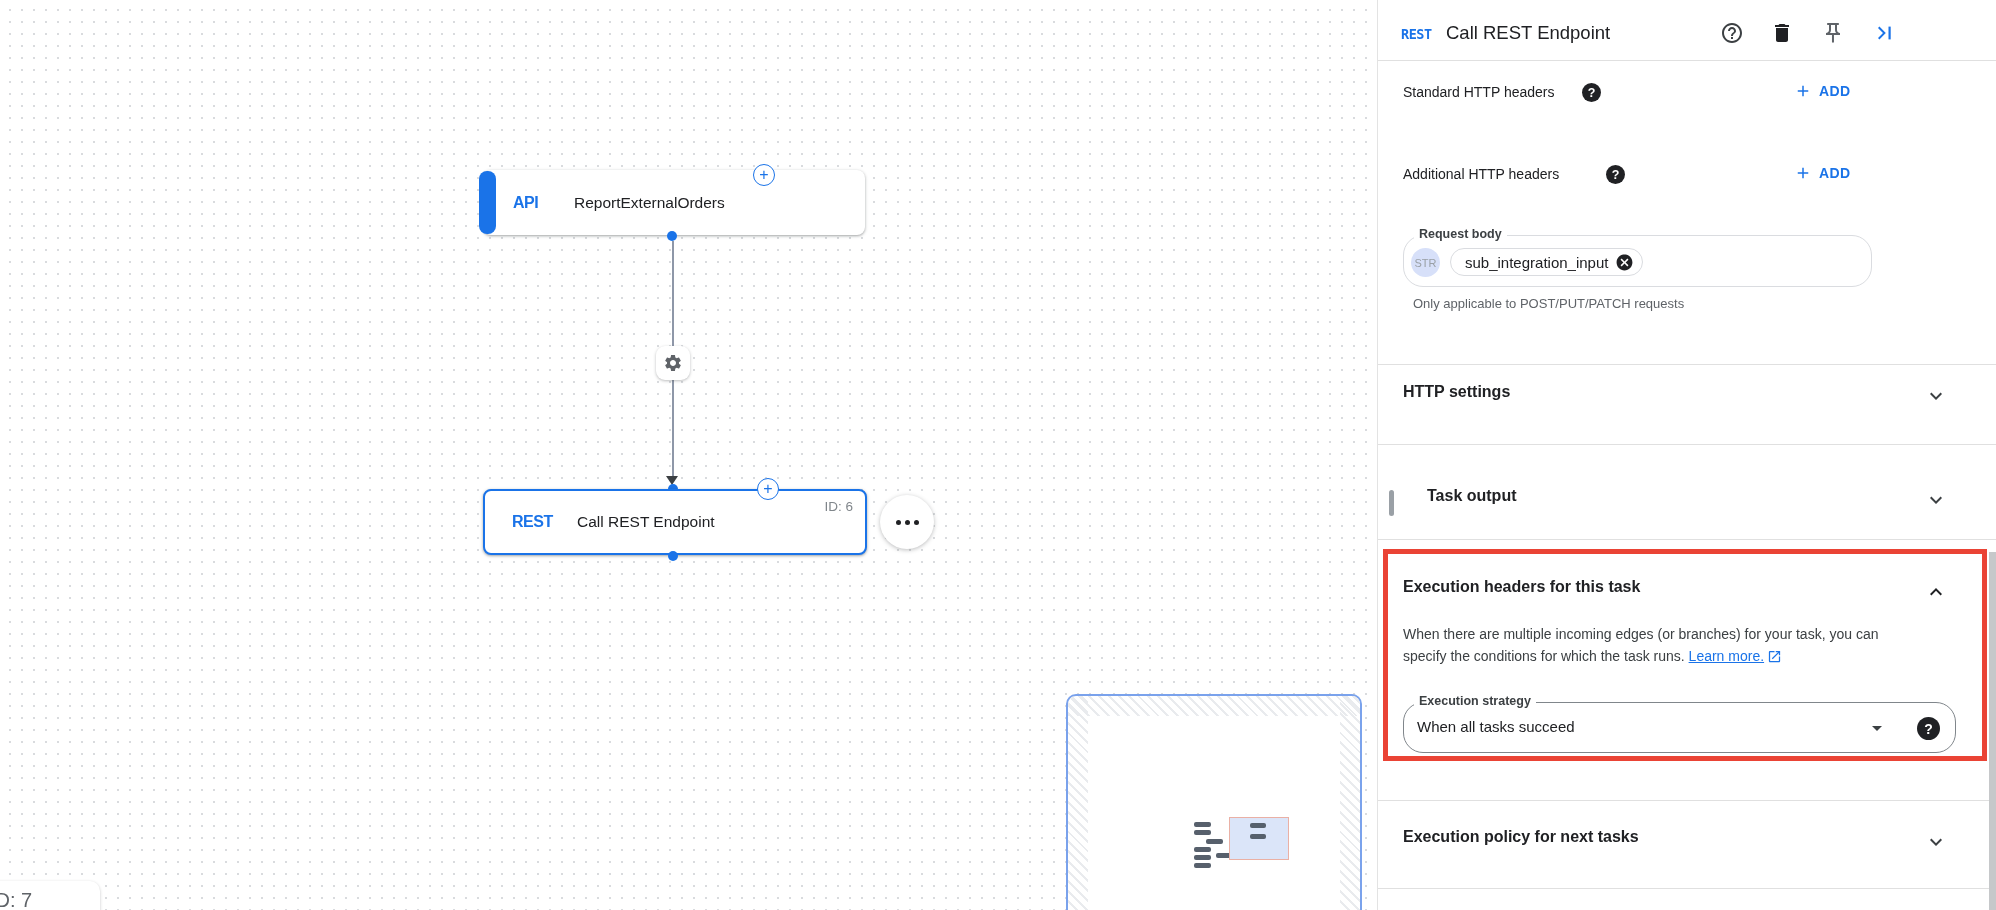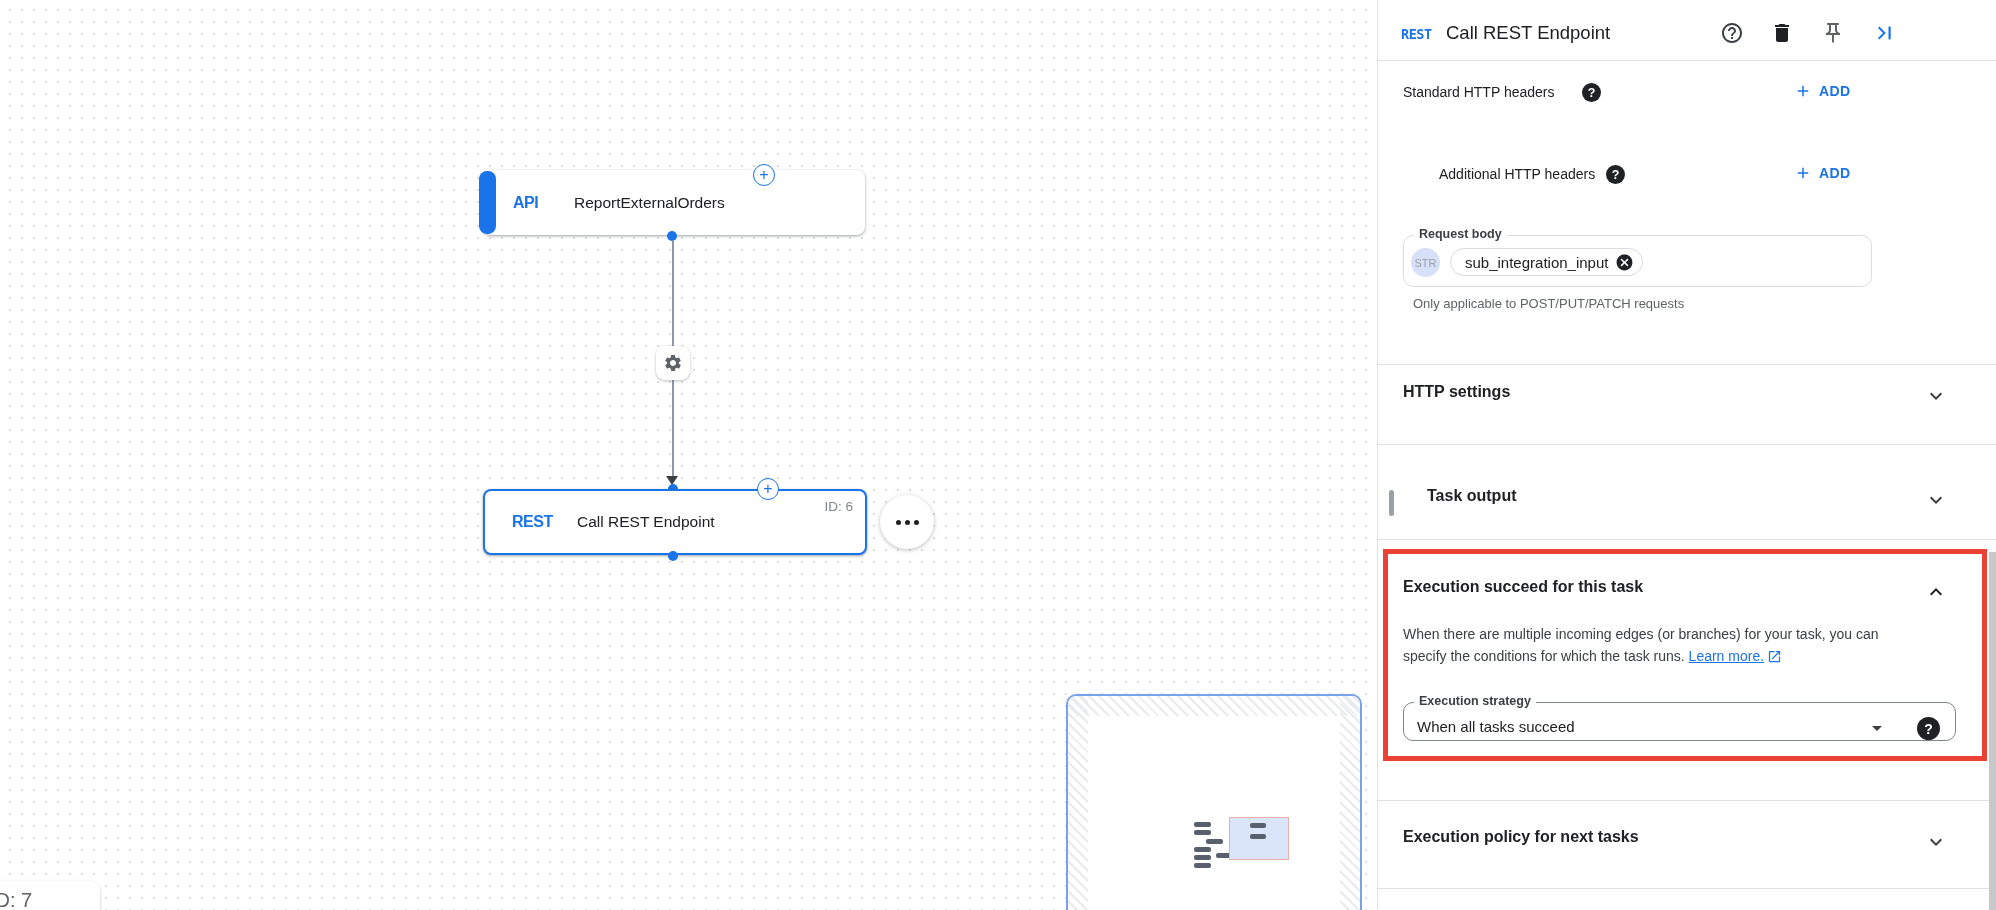--- a/index.html
+++ b/index.html
@@ -79,38 +79,38 @@
   .icon-btn { position:absolute; top:21px; width:24px; height:24px; cursor:pointer; }
 
   .row-label { position:absolute; font-size:14px; color:#202124; }
   .help-filled {
     position:absolute; width:19px; height:19px; border-radius:50%; background:#202124; color:#fff;
     font-size:12.5px; font-weight:bold; display:flex; align-items:center; justify-content:center;
   }
   .add-btn { position:absolute; left:416px; display:flex; align-items:center; gap:7px; color:#1a73e8; cursor:pointer; }
   .add-btn .add-label { font-size:14px; font-weight:bold; letter-spacing:.4px; }
 
-  .outlined-field { position:absolute; border:1px solid #dadce0; border-radius:10px; background:#fff; }
+  .outlined-field { position:absolute; border:1px solid #dadce0; border-radius:20px; background:#fff; }
   .field-label { position:absolute; left:10px; top:-9px; background:#fff; padding:0 5px; font-size:12.5px; font-weight:bold; color:#3c4043; }
   .req-body { left:25px; top:235px; width:469px; height:52px; }
   .str-chip { position:absolute; left:7px; top:12px; width:29px; height:29px; border-radius:50%; background:#d7e0f9;
     color:#9aa0a6; font-size:11px; font-weight:normal; display:flex; align-items:center; justify-content:center; }
   .value-chip { position:absolute; left:46px; top:12px; height:28px; border:1px solid #dadce0; border-radius:14px;
     display:flex; align-items:center; gap:7px; padding:0 8px 0 14px; font-size:15px; color:#202124; }
   .helper-text { position:absolute; left:35px; top:296px; font-size:13px; color:#5f6368;text-align:right; }
 
   .section-title { position:absolute; left:25px; font-size:16px; font-weight:bold; color:#202124; }
   .chevron { position:absolute; left:546px; width:24px; height:24px; cursor:pointer; }
 
   .red-highlight { position:absolute; left:5px; top:549px; width:604px; height:212px; border:5px solid #ea4335; pointer-events:none; }
   .section-desc { position:absolute; left:25px; top:623px; width:496px; font-size:14px; line-height:22px; color:#3c4043; }
   .learn-link { color:#1a73e8; text-decoration:underline; cursor:pointer; }
   .ext-icon { display:inline-block; vertical-align:-3px; margin-left:3px; }
 
-  .strategy-field { left:25px; top:702px; width:553px; height:39px; border-color:#80868b; }
+  .strategy-field { left:25px; top:702px; width:553px; height:51px; border-color:#80868b; }
   .strategy-value { position:absolute; left:13px; top:15px; font-size:15px; color:#202124; }
   .caret-icon { position:absolute; left:461px; top:13px; width:24px; height:24px; cursor:pointer; }
   .field-help { left:513px; top:14px; width:23px; height:23px; font-size:14px; cursor:pointer; }
 
   .left-thumb { position:absolute; left:11px; top:490px; width:5px; height:26px; border-radius:3px; background:#9aa0a6; }
   .right-scrollbar { position:absolute; left:611px; top:552px; width:8px; height:358px; background:#c6c8ca; }
 </style>
 </head>
 <body>
 
@@ -199,21 +199,21 @@
 
     <span class="row-label" style="left:25px; top:84px;">Standard HTTP headers</span>
     <span class="help-filled" style="left:204px; top:83px;">?</span>
     <div class="add-btn" style="top:82px;">
       <svg width="18" height="18" viewBox="0 0 24 24" fill="#1a73e8">
           <path d="M19 13h-6v6h-2v-6H5v-2h6V5h2v6h6v2z"></path>
         </svg>
       <span class="add-label">ADD</span>
     </div>
 
-    <span class="row-label" style="left:25px; top:166px;margin-left:36px;">Additional HTTP headers</span>
+    <span class="row-label" style="left:25px; top:166px;">Additional HTTP headers</span>
     <span class="help-filled" style="left:228px; top:165px;">?</span>
     <div class="add-btn" style="top:164px;">
       <svg width="18" height="18" viewBox="0 0 24 24" fill="#1a73e8">
           <path d="M19 13h-6v6h-2v-6H5v-2h6V5h2v6h6v2z"></path>
         </svg>
       <span class="add-label">ADD</span>
     </div>
 
     <div class="outlined-field req-body">
       <span class="field-label">Request body</span>
@@ -239,21 +239,21 @@
 
     <div class="section-title" style="top:487px;margin-left:24px;">Task output</div>
     <div class="chevron" style="top:488px;">
       <svg width="24" height="24" viewBox="0 0 24 24" fill="#3c4043">
           <path d="M16.59 8.59 12 13.17 7.41 8.59 6 10l6 6 6-6z"></path>
         </svg>
     </div>
     <div class="left-thumb"></div>
     <div class="divider" style="top:539px;"></div>
 
-    <div class="section-title" style="top:578px;">Execution succeed for this task</div>
+    <div class="section-title" style="top:578px;">Execution headers for this task</div>
     <div class="chevron" style="top:580px;">
       <svg width="24" height="24" viewBox="0 0 24 24" fill="#202124">
           <path d="M12 8l-6 6 1.41 1.41L12 10.83l4.59 4.58L18 14z"></path>
         </svg>
     </div>
     <div class="section-desc">
       <span>When there are multiple incoming edges (or branches) for your task, you can specify the conditions for which the task runs.</span>
       <span class="learn-link">Learn more.</span><span class="ext-icon"><svg width="15" height="15" viewBox="0 0 24 24" fill="#1a73e8">
             <path d="M19 19H5V5h7V3H5c-1.11 0-2 .9-2 2v14c0 1.1.89 2 2 2h14c1.1 0 2-.9 2-2v-7h-2v7zM14 3v2h3.59l-9.83 9.83 1.41 1.41L19 6.41V10h2V3h-7z"></path>
           </svg></span>

